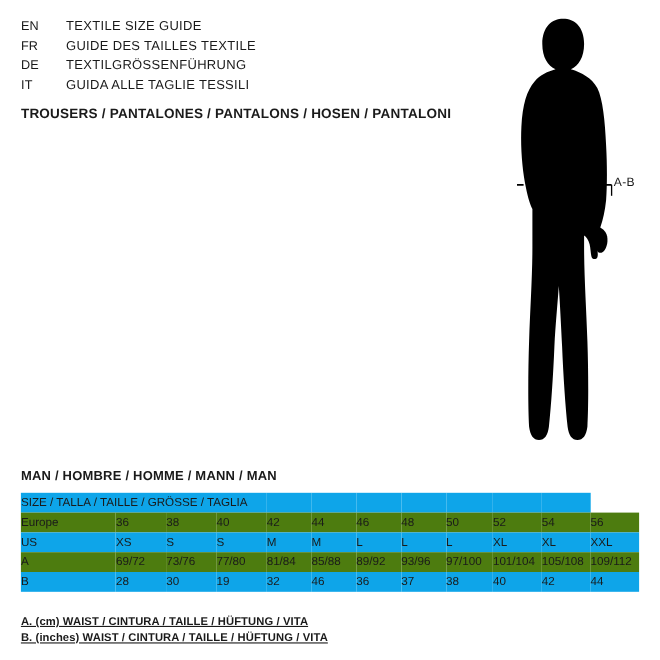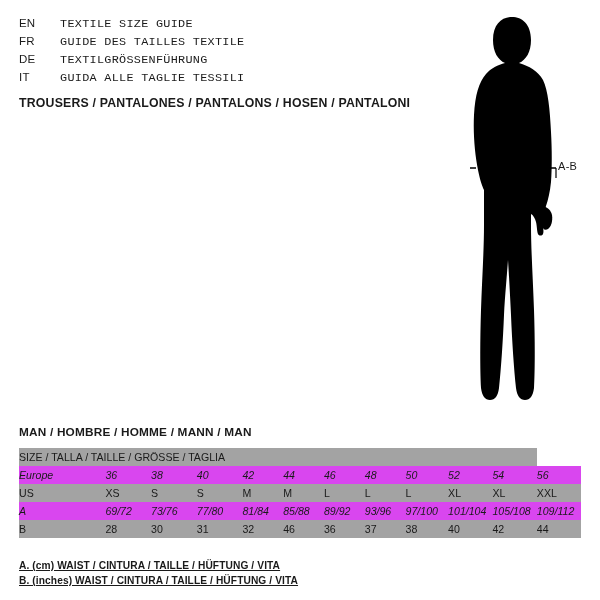--- a/index.html
+++ b/index.html
@@ -35,21 +35,20 @@
     line-height: 18px;
   }
   .lang-code {
     width: 41px;
     font-size: 11.5px;
     letter-spacing: 0.2px;
   }
   .lang-title {
     font-size: 11.8px;
     letter-spacing: 0.3px;
-    font-family: Liberation Mono, monospace;
   }
 
   
   .section-title {
     position: absolute;
     left: 19px;
     top: 96px;
     font-size: 12.3px;
     font-weight: bold;
     letter-spacing: 0.2px;
@@ -93,25 +92,24 @@
     border-collapse: collapse;
     font-size: 10.6px;
   }
   table.size-table td {
     padding: 0;
     height: 18px;
     vertical-align: middle;
     white-space: nowrap;
   }
   table.size-table tr.shaded td {
-    background: #a3a3a3;
+    background: #0ea5e9;
   }
   table.size-table tr.plain td {
-    background: #d946ef;
-    font-style: italic;
+    background: #4d7c0f;
   }
   td.label-cell {
     width: 90px;
     padding-left: 2px;
   }
   td.val {
     width: 47px;
     text-align: left;
     padding-left: 1px;
   }
@@ -255,21 +253,21 @@
         <td class="val">93/96</td>
         <td class="val">97/100</td>
         <td class="val">101/104</td>
         <td class="val">105/108</td>
         <td class="val">109/112</td>
       </tr>
       <tr class="shaded">
         <td class="label-cell">B</td>
         <td class="val">28</td>
         <td class="val">30</td>
-        <td class="val">31</td>
+        <td class="val">19</td>
         <td class="val">32</td>
         <td class="val">46</td>
         <td class="val">36</td>
         <td class="val">37</td>
         <td class="val">38</td>
         <td class="val">40</td>
         <td class="val">42</td>
         <td class="val">44</td>
       </tr>
     </tbody>

